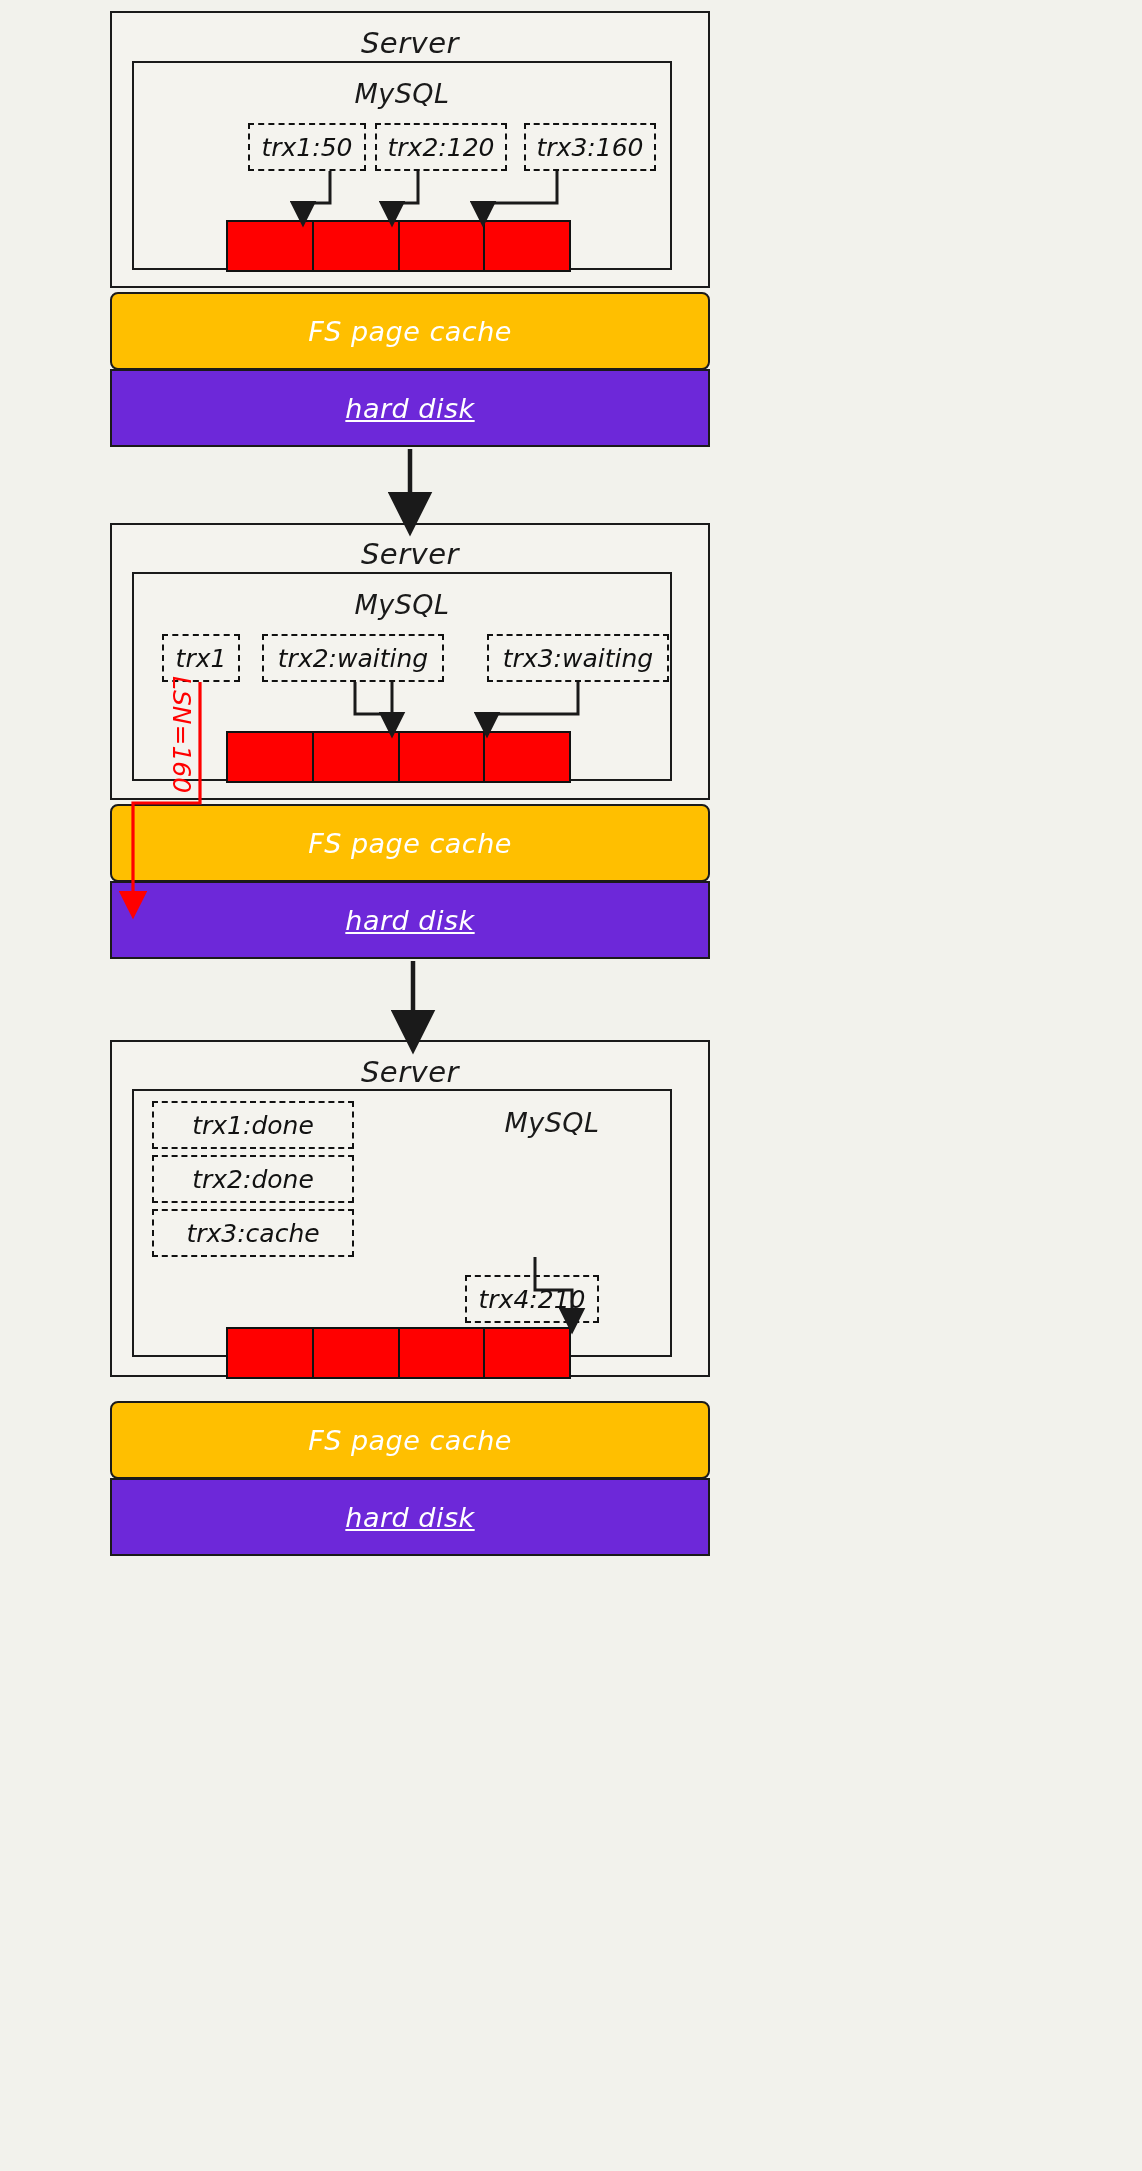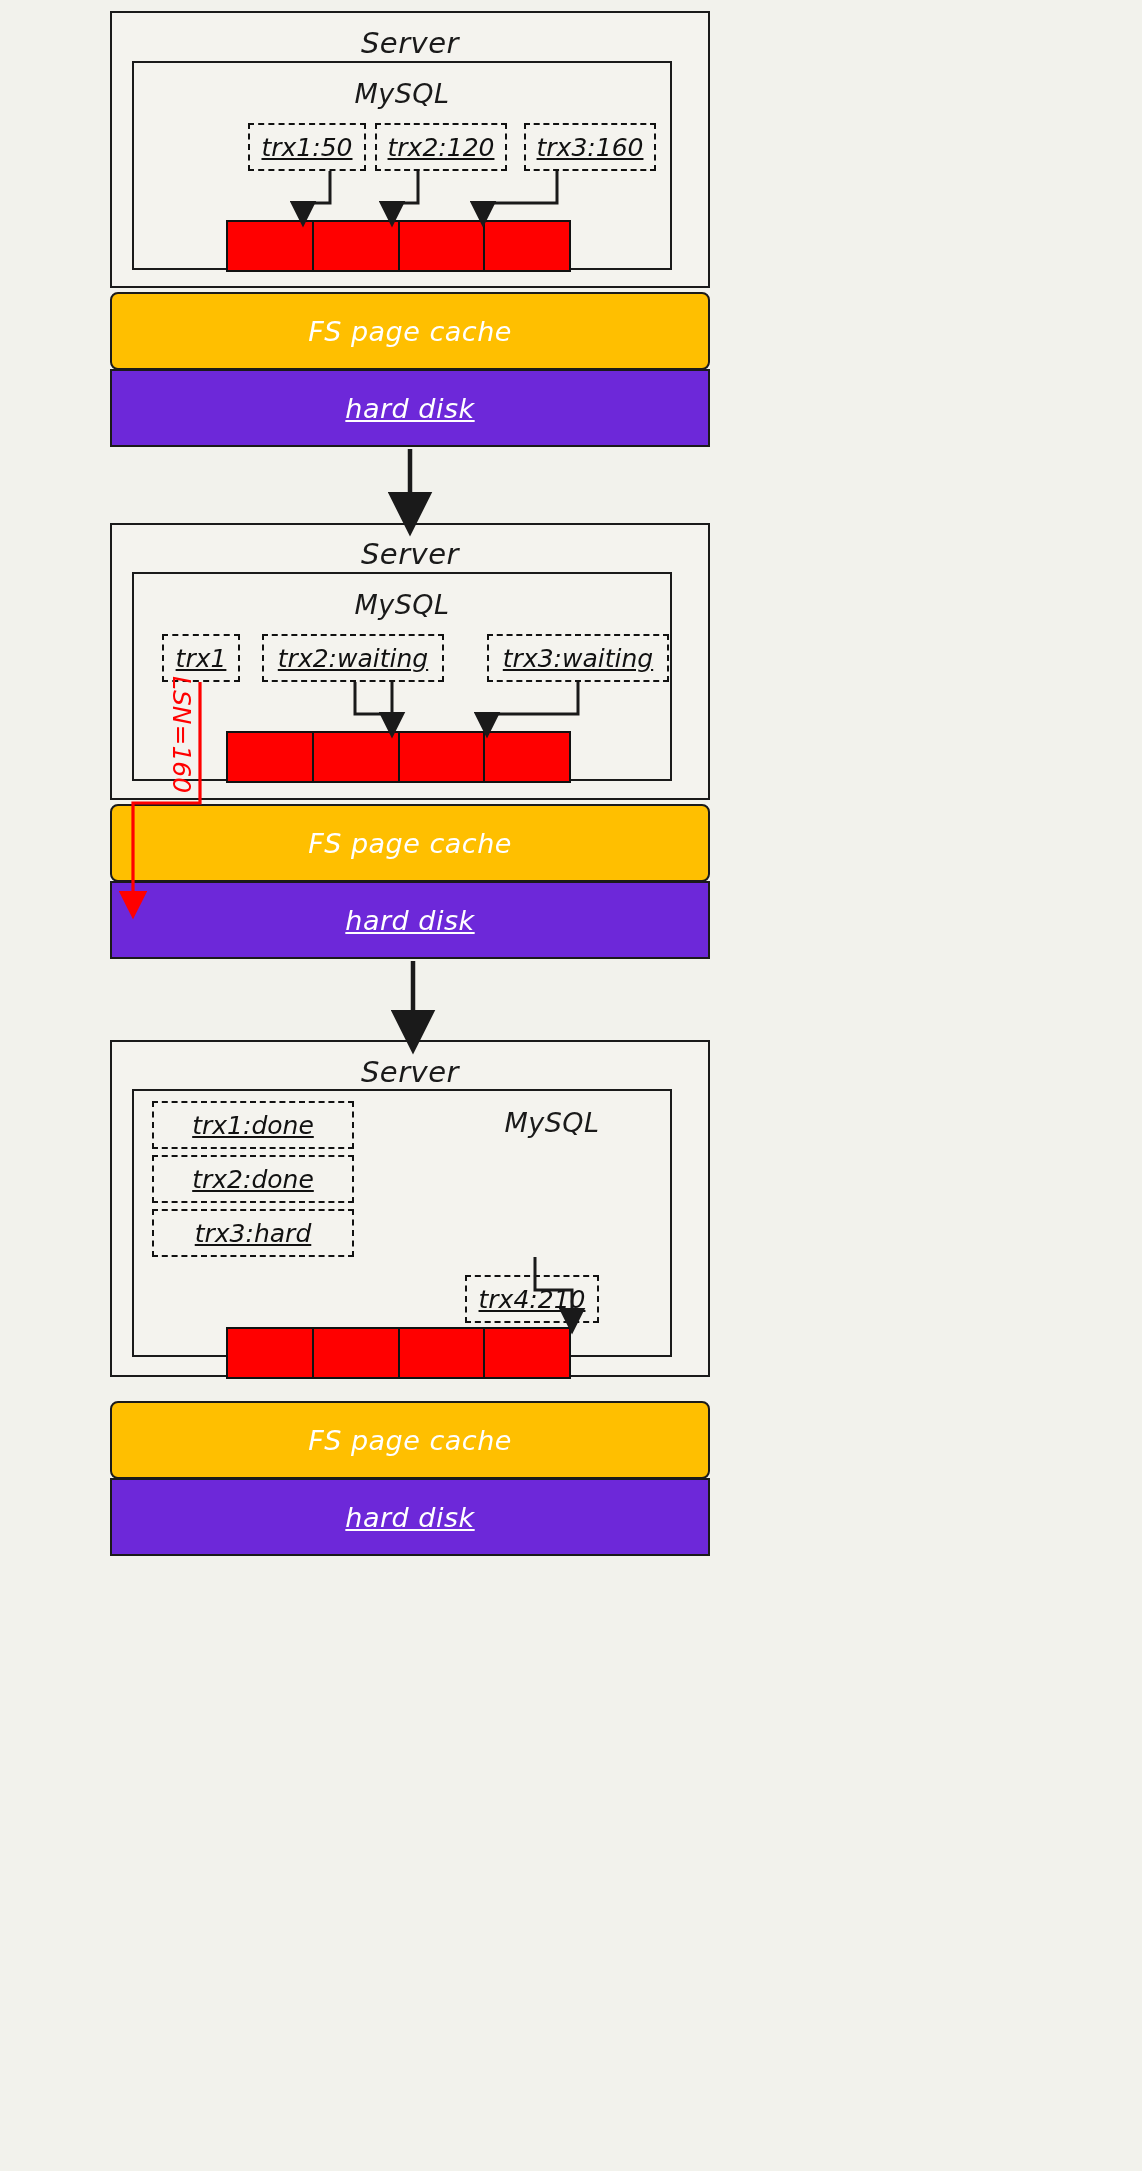--- a/index.html
+++ b/index.html
@@ -51,21 +51,20 @@
     border:2.2px dashed #111;
     box-sizing:border-box;
     display:flex;
     align-items:center;
     justify-content:center;
     color:#111;
     font-size:25px;
     font-style:italic;
     background:transparent;
     white-space:nowrap;
-    text-decoration:underline;
   }
 
   .redo-bar{
     position:absolute;
     background:#ff0000;
     border:2.2px solid #111;
     box-sizing:border-box;
     display:flex;
   }
   .redo-cell{
@@ -162,21 +161,21 @@
   <div class="panel">
 
     <div class="server-box" style="left:110px;top:1040px;width:600px;height:337px;"></div>
     <div class="server-label" style="left:110px;top:1055px;width:600px;">Server</div>
 
     <div class="mysql-box" style="left:132px;top:1089px;width:540px;height:268px;"></div>
     <div class="mysql-label" style="left:432px;top:1107px;width:240px;">MySQL</div>
 
     <div class="trx-box" style="left:152px;top:1101px;width:202px;height:48px;">trx1:done</div>
     <div class="trx-box" style="left:152px;top:1155px;width:202px;height:48px;">trx2:done</div>
-    <div class="trx-box" style="left:152px;top:1209px;width:202px;height:48px;">trx3:hard</div>
+    <div class="trx-box" style="left:152px;top:1209px;width:202px;height:48px;">trx3:cache</div>
     <div class="trx-box" style="left:465px;top:1275px;width:134px;height:48px;">trx4:210</div>
 
     <div class="redo-bar" style="left:226px;top:1327px;width:345px;height:52px;">
       <div class="redo-cell"></div>
       <div class="redo-cell"></div>
       <div class="redo-cell"></div>
       <div class="redo-cell"></div>
     </div>
 
     <div class="band cache" style="left:110px;top:1401px;width:600px;height:78px;">FS page cache</div>

